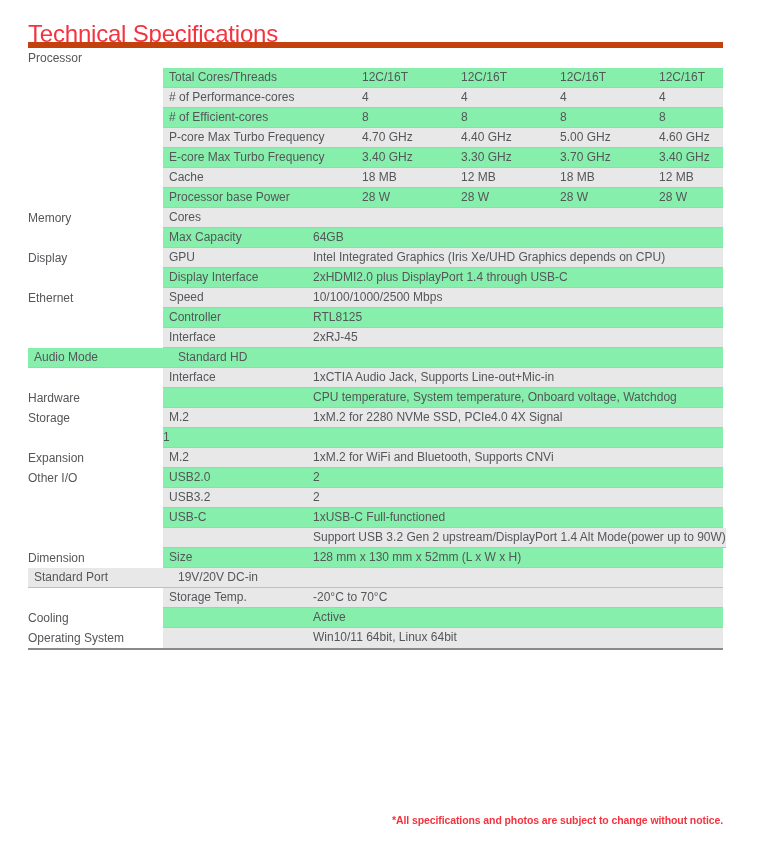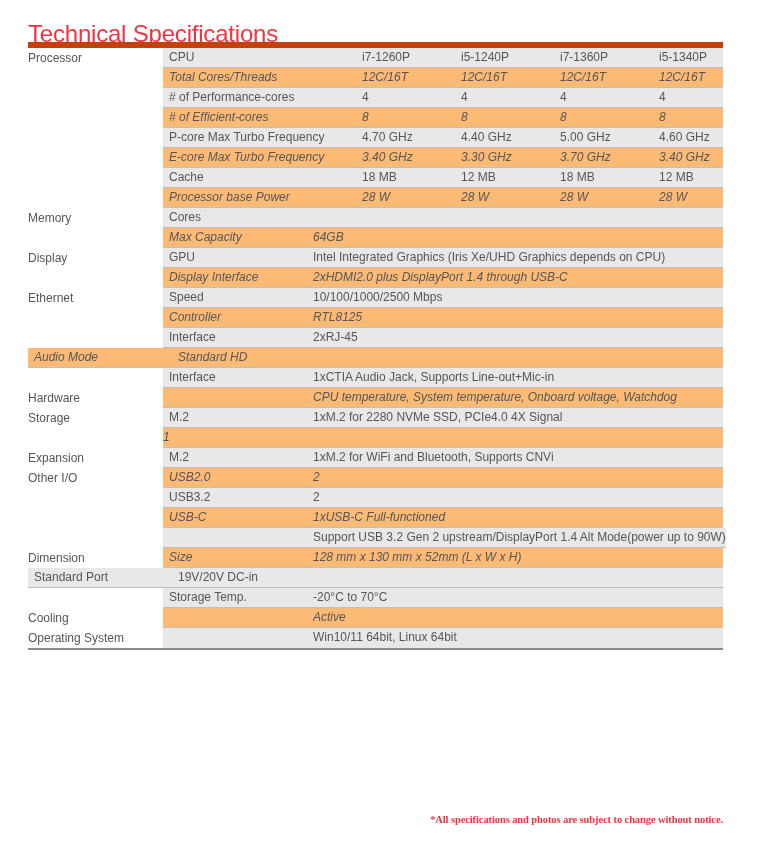--- a/index.html
+++ b/index.html
@@ -30,21 +30,21 @@
   }
   .cells{
     flex:1 1 auto;display:flex;
     font-size:12px;line-height:19px;
     border-bottom:1px solid #bfbfbf;
     box-sizing:border-box;
     white-space:nowrap;
   }
   .row:last-child .cells{border-bottom:none;}
   .row.gray .cells{background:#e8e8e8;}
-  .row.white .cells{background:#fdba74;font-style:italic;}
+  .row.white .cells{background:#86efac;}
   .key{
     flex:0 0 144px;padding-left:6px;
     overflow:hidden;
   }
   .row.proc .key{flex:0 0 191px;}
   .val{flex:1 1 auto;overflow:hidden;}
   .vcol{flex:0 0 97px;padding-left:2px;overflow:hidden;}
   .vcol:last-child{flex:1 1 auto;}
   .footnote{
     position:absolute;top:814px;right:43px;
@@ -53,27 +53,20 @@
   }
 </style>
 </head>
 <body>
 
 <div class="page">
   <div class="title" style="color: rgb(245, 51, 63);">Technical Specifications</div>
   <div class="spec-table" id="spec-table">
       <div class="row gray proc">
         <div class="cat">Processor</div>
-        <div class="cells">
-          <div class="key">CPU</div>
-          <div class="vcol">i7-1260P</div>
-          <div class="vcol">i5-1240P</div>
-          <div class="vcol">i7-1360P</div>
-          <div class="vcol">i5-1340P</div>
-        </div>
       </div>
       <div class="row white proc">
         <div class="cat"></div>
         <div class="cells">
           <div class="key">Total Cores/Threads</div>
           <div class="vcol">12C/16T</div>
           <div class="vcol">12C/16T</div>
           <div class="vcol">12C/16T</div>
           <div class="vcol">12C/16T</div>
         </div>
@@ -282,14 +275,14 @@
         </div>
       </div>
       <div class="row gray">
         <div class="cat">Operating System</div>
         <div class="cells">
           <div class="key"></div>
           <div class="val">Win10/11 64bit, Linux 64bit</div>
         </div>
       </div>
     </div>
-  <div class="footnote" style="color: rgb(245, 51, 63); font-family: Liberation Serif, serif;">*All specifications and photos are subject to change without notice.</div>
+  <div class="footnote" style="color: rgb(245, 51, 63);">*All specifications and photos are subject to change without notice.</div>
 </div>
 
 </body></html>

